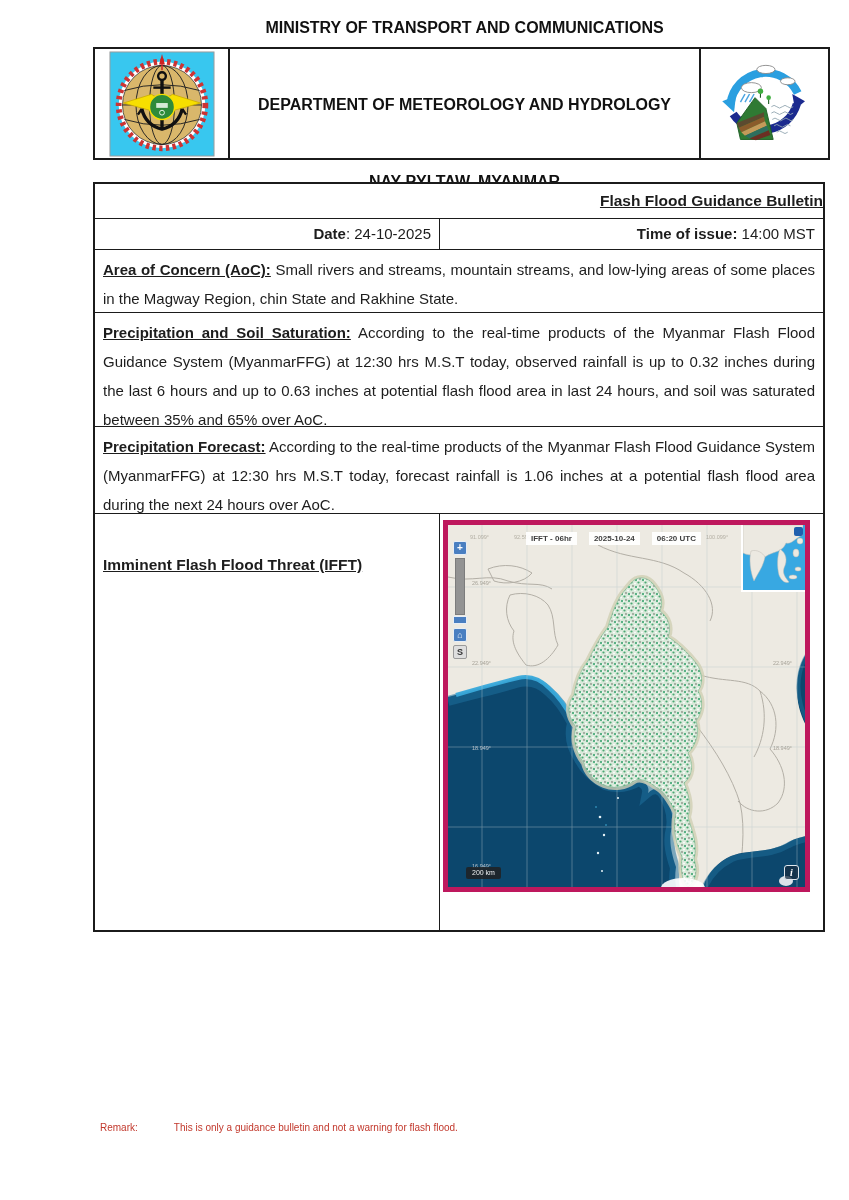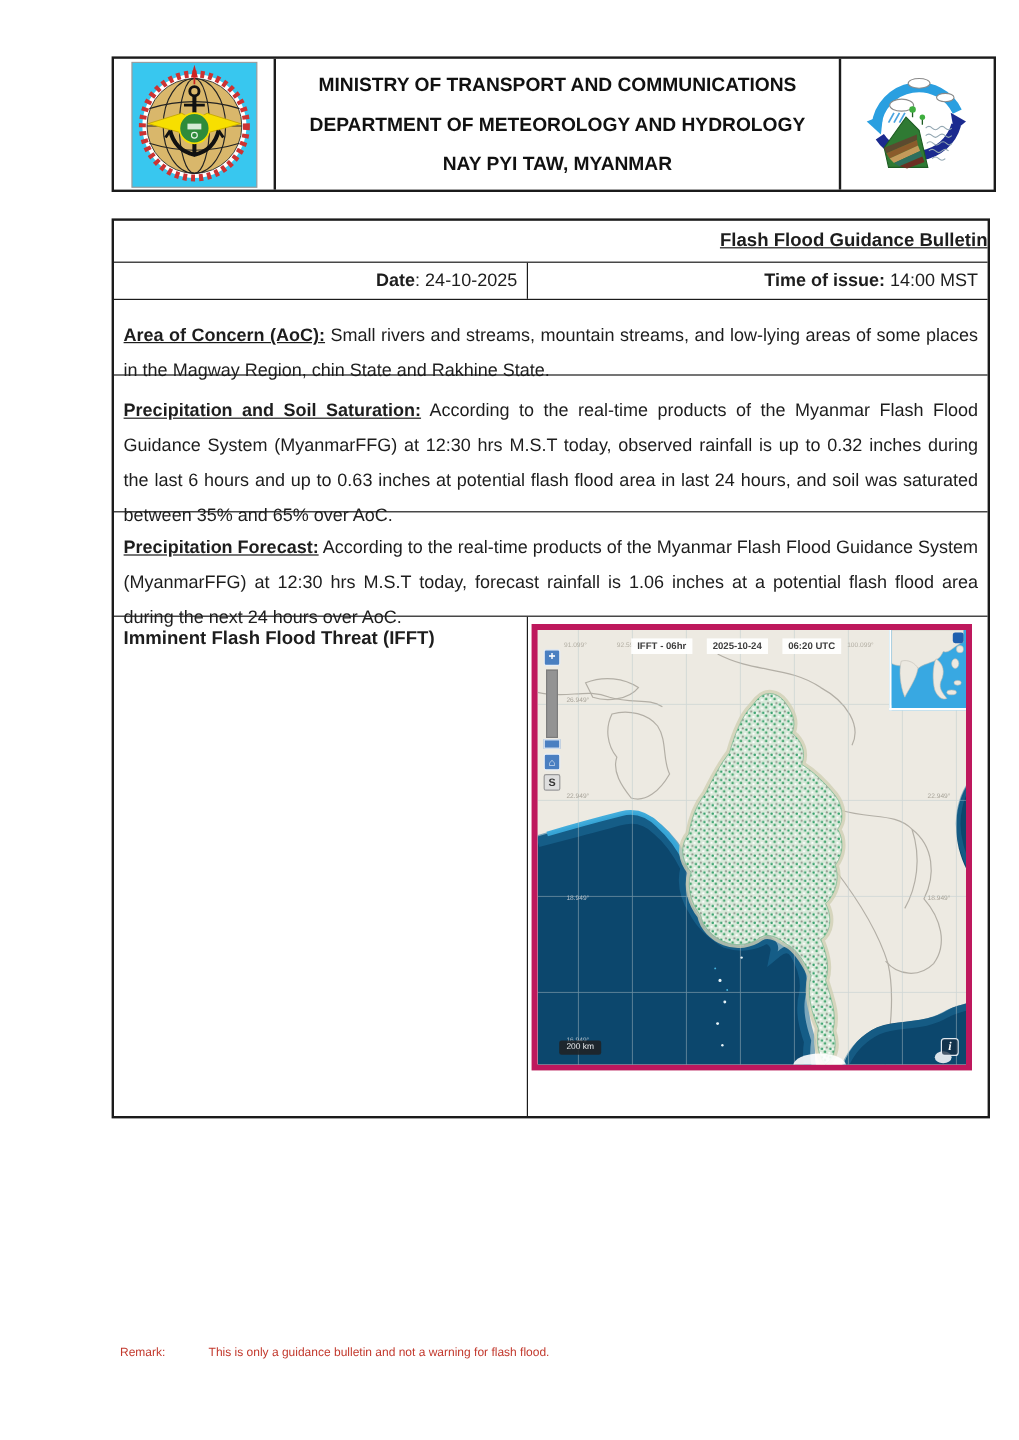--- a/index.html
+++ b/index.html
@@ -5,44 +5,44 @@
   * { margin:0; padding:0; box-sizing:border-box; }
   html,body { background:#ffffff; }
   body { font-family:"Liberation Sans","DejaVu Sans",sans-serif; color:#1d1d1d; }
   .page { position:relative; width:849px; height:1200px; background:#fff; overflow:hidden; }
 
   
   .header-table { position:absolute; left:93px; top:47px; width:737px; height:113px;
                   border:2px solid #1b1b1b; display:flex; background:#fff; }
   .h-cell { display:flex; align-items:center; justify-content:center; }
   .h-cell.logo-left  { width:135px; border-right:2px solid #1b1b1b; }
-  .h-cell.titles     { flex:1; border-right:2px solid #1b1b1b; flex-direction:column; padding-top:2px; }
+  .h-cell.titles     { flex:1; border-right:2px solid #1b1b1b; flex-direction:column; padding-top:2px;gap:44px; }
   .h-cell.logo-right { width:127px; }
   .h-line { font-weight:700; font-size:16px; line-height:33px; color:#111; text-align:center; }
 
   
   .bulletin-table { position:absolute; left:93px; top:182px; width:732px;
                     border:2px solid #1b1b1b; background:#fff; font-size:15px; }
   .b-row { border-top:1.5px solid #1b1b1b; }
   .b-row:first-child { border-top:none; }
   .row-title { height:34px; display:flex; align-items:center; justify-content:flex-end; }
   .bulletin-title { font-weight:700; font-size:15.5px; text-decoration:underline; }
   .row-datetime { height:31px; display:flex; }
   .dt-cell { padding:4px 8px; line-height:22px;text-align:right; }
   .dt-cell.left  { width:345px; border-right:1.5px solid #1b1b1b; }
   .dt-cell.right { flex:1; }
   .bold { font-weight:700; }
-  .para-row { padding:15px 8px 0 8px; line-height:29px; text-align:justify; }
+  .para-row { padding:5px 8px 0 8px; line-height:29px; text-align:justify; }
   .row-aoc { height:63px; }
   .row-pss { height:114px; }
   .row-pf  { height:87px; }
   .section-label { font-weight:700; text-decoration:underline; }
   .row-ifft { height:417px; display:flex; }
   .ifft-left { width:345px; border-right:1.5px solid #1b1b1b; padding:6px 8px; }
-  .ifft-heading { font-weight:700; font-size:15.5px; line-height:26px; }
+  .ifft-heading { font-weight:700; font-size:15.5px; text-decoration:underline; line-height:26px;margin-top:32px; }
   .ifft-text { margin-top:7px; line-height:26px; }
   .ifft-right { flex:1; position:relative; }
 
   
   .map { position:absolute; left:3px; top:6px; width:367px; height:372px;
          background:#edeae2; border:5px solid #be185d; overflow:hidden; }
   .map-svg { position:absolute; left:0; top:0; }
   .map-titlebar { position:absolute; left:78px; top:7px; display:flex; gap:12px; }
   .chip { background:rgba(255,255,255,.93); color:#3d3d3d; font-size:8px; line-height:11px;
           padding:1px 5px; white-space:nowrap; }

